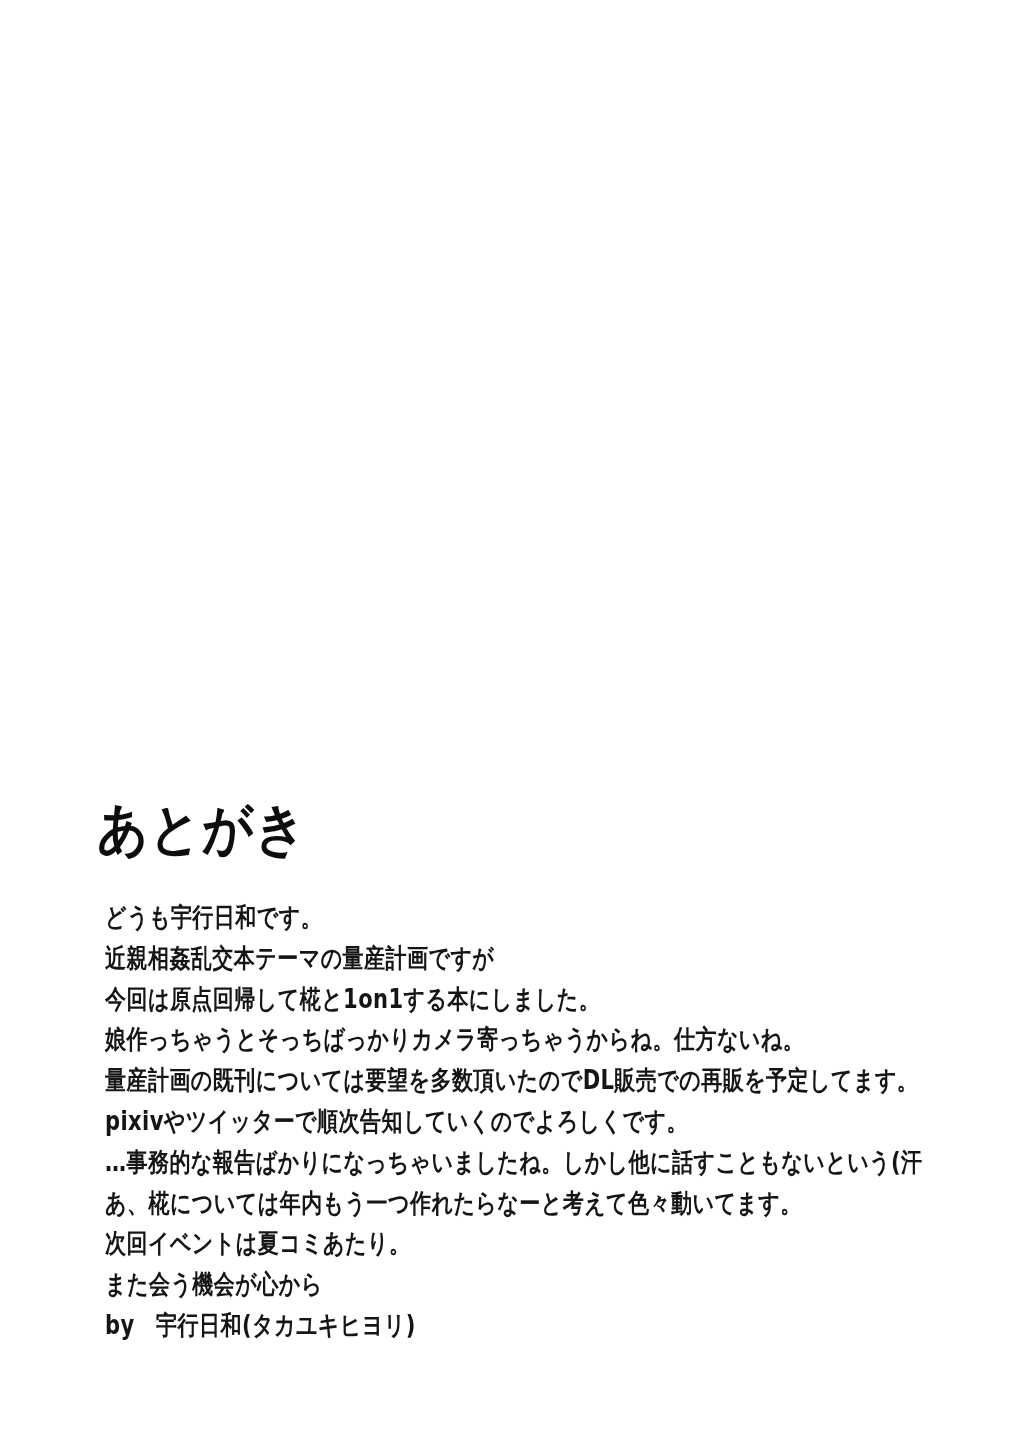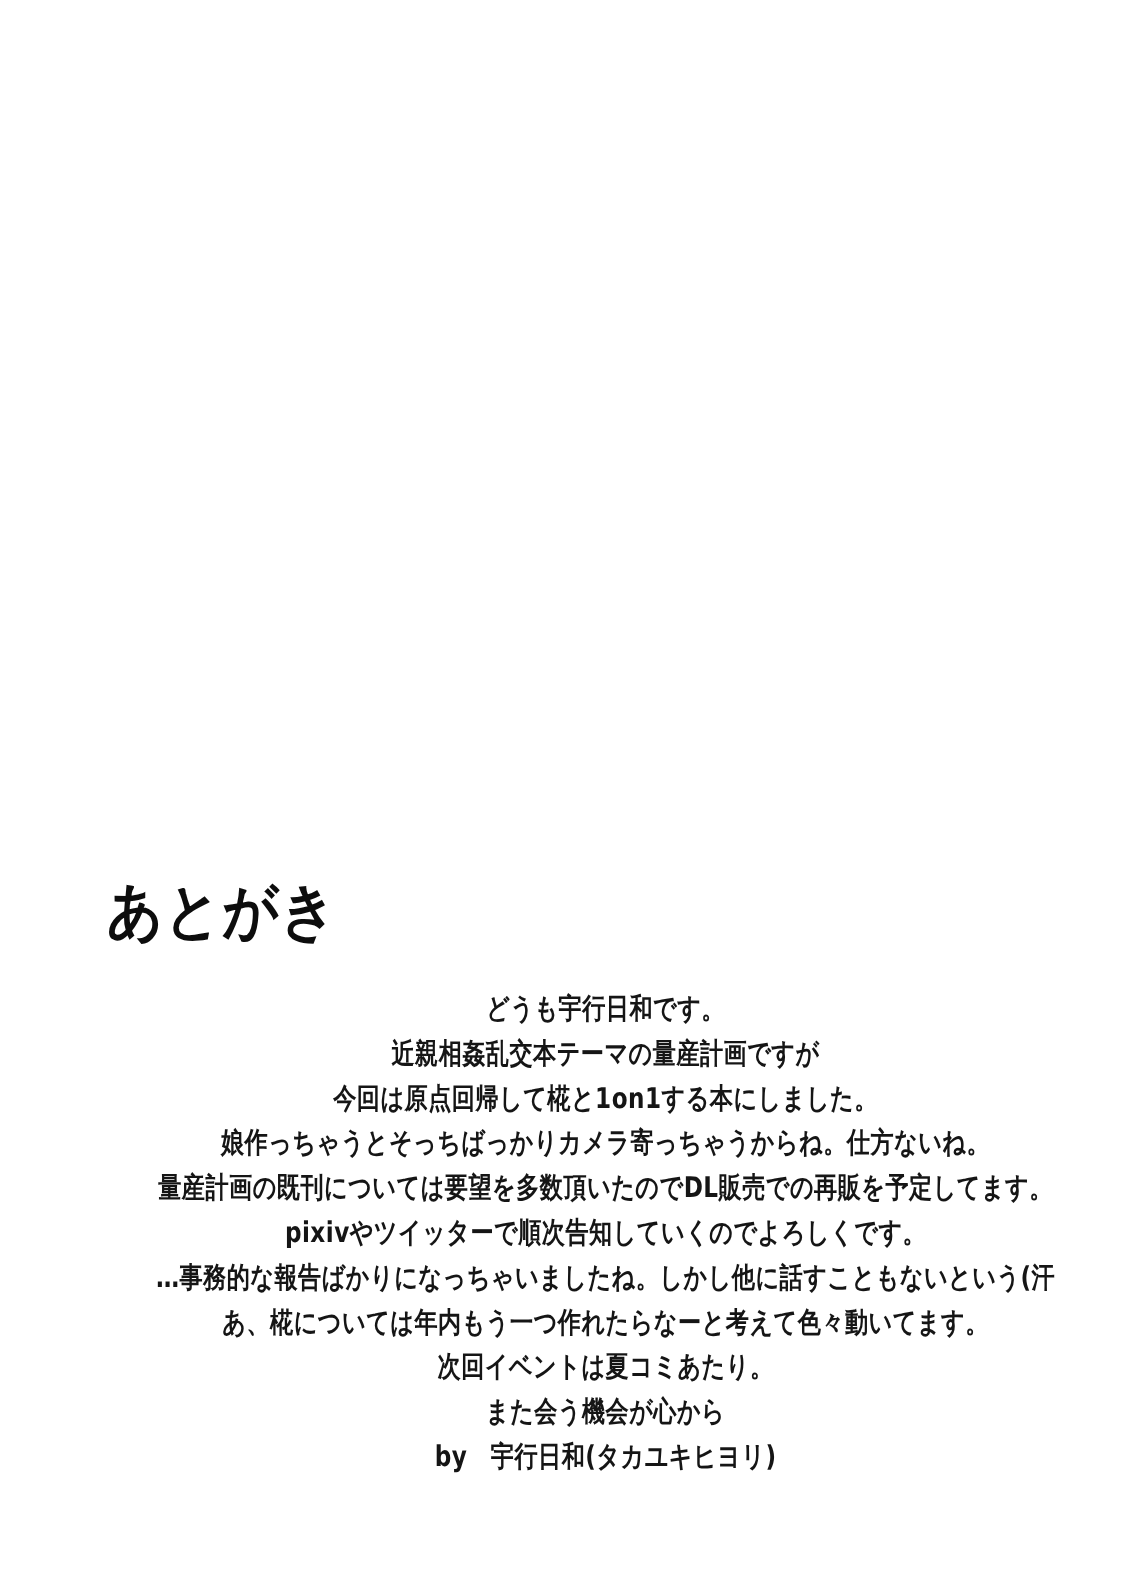--- a/index.html
+++ b/index.html
@@ -15,21 +15,20 @@
     font-family: "DejaVu Sans", "Liberation Sans", sans-serif;
   }
   .page {
     position: absolute;
     left: 0;
     top: 0;
     width: 1036px;
     height: 1450px;
     background: #ffffff;
     color: #111111;
-    text-align: center;
   }
   .afterword-title {
     position: absolute;
     left: 97px;
     top: 799px;
     font-size: 56px;
     line-height: 60px;
     font-weight: bold;
     letter-spacing: 1px;
     color: #0d0d0d;

